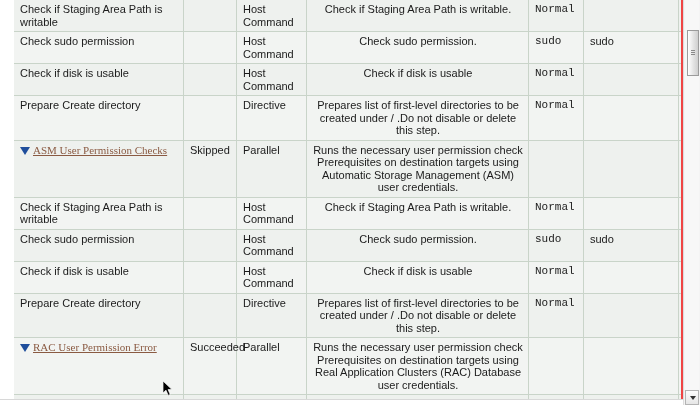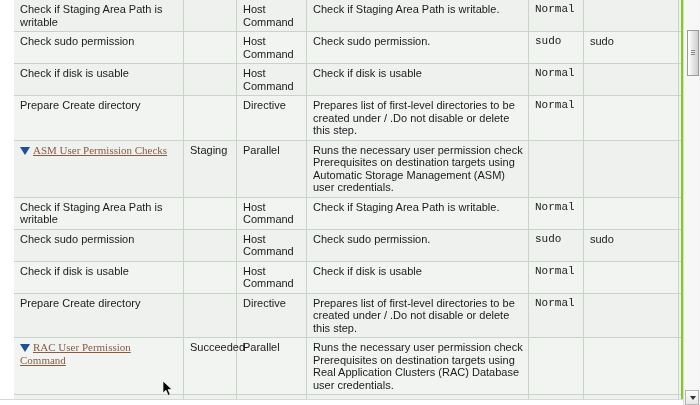--- a/index.html
+++ b/index.html
@@ -10,21 +10,21 @@
   body {
     width: 700px;
     height: 405px;
     overflow: hidden;
     font-family: "Liberation Sans", sans-serif;
   }
   .viewport {
     position: relative;
     width: 700px;
     height: 405px;
-    background: #84cc16;
+    background: #ef4444;
     overflow: hidden;
   }
   .table-area {
     position: absolute;
     left: 14px;
     top: 0px;
     width: 667px;
     height: 400px;
     overflow: hidden;
   }
@@ -43,21 +43,21 @@
     vertical-align: top;
     line-height: 12.5px;
     height: 10px;
   }
   table.steps tr.alt td {
     background: #f2f4f2;
   }
   td.c-name   { width: 158px; }
   td.c-status { width: 41px; }
   td.c-type   { width: 58px; }
-  td.c-desc   { width: 210px; }
+  td.c-desc   { width: 210px; text-align: center; }
   td.c-cred   { width: 43px; font-family: Liberation Mono, monospace; }
   td.c-cred2  { width: 83px; }
   td.c-err    { width: 74px; border-right: none; }
   .ind1 { padding-left: 28px; }
 
   .grp-cell {
     position: relative;
     padding-left: 6px;
   }
   .tri-icon {
@@ -192,21 +192,21 @@
             <td class="c-name ind1"><span class="plain">Prepare Create directory</span></td>
             <td class="c-status"></td>
             <td class="c-type">Directive</td>
             <td class="c-desc">Prepares list of first-level directories to be created under / .Do not disable or delete this step.</td>
             <td class="c-cred">Normal</td>
             <td class="c-cred2"></td>
             <td class="c-err">Stop On Error</td>
           </tr>
           <tr>
             <td class="c-name grp-cell"><span class="tri-icon"></span><span class="lnk">ASM User Permission Checks</span></td>
-            <td class="c-status">Staging</td>
+            <td class="c-status">Skipped</td>
             <td class="c-type">Parallel</td>
             <td class="c-desc">Runs the necessary user permission check Prerequisites on destination targets using Automatic Storage Management (ASM) user credentials.</td>
             <td class="c-cred"></td>
             <td class="c-cred2"></td>
             <td class="c-err">Stop On Error</td>
           </tr>
           <tr class="alt">
             <td class="c-name ind1"><span class="plain">Check if Staging Area Path is writable</span></td>
             <td class="c-status"></td>
             <td class="c-type">Host Command</td>
@@ -236,21 +236,21 @@
           <tr>
             <td class="c-name ind1"><span class="plain">Prepare Create directory</span></td>
             <td class="c-status"></td>
             <td class="c-type">Directive</td>
             <td class="c-desc">Prepares list of first-level directories to be created under / .Do not disable or delete this step.</td>
             <td class="c-cred">Normal</td>
             <td class="c-cred2"></td>
             <td class="c-err">Stop On Error</td>
           </tr>
           <tr class="alt">
-            <td class="c-name grp-cell"><span class="tri-icon"></span><span class="lnk">RAC User Permission Command</span></td>
+            <td class="c-name grp-cell"><span class="tri-icon"></span><span class="lnk">RAC User Permission Error</span></td>
             <td class="c-status">Succeeded</td>
             <td class="c-type">Parallel</td>
             <td class="c-desc">Runs the necessary user permission check Prerequisites on destination targets using Real Application Clusters (RAC) Database user credentials.</td>
             <td class="c-cred"></td>
             <td class="c-cred2"></td>
             <td class="c-err">Stop On Error</td>
           </tr>
           <tr>
             <td class="c-name ind1"><span class="lnk">Check if Staging Area Path is writable</span></td>
             <td class="c-status">Succeeded</td>

